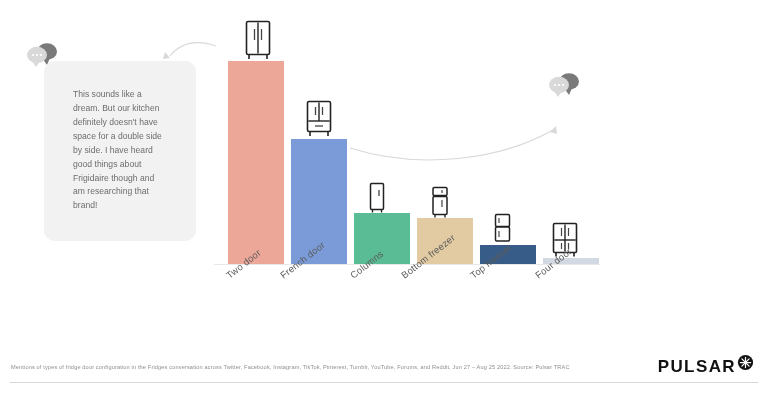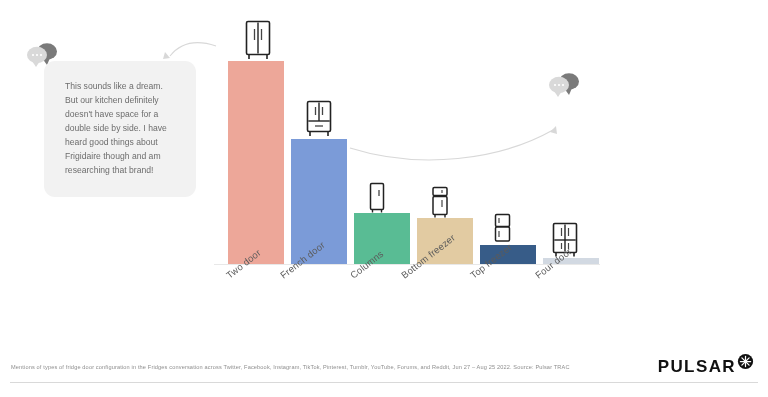--- a/index.html
+++ b/index.html
@@ -26,30 +26,30 @@
     transform-origin:left top;transform:rotate(-38deg);
     letter-spacing:.2px;
   }
 
   
   .bubble{
     position:absolute;background:#f2f2f2;border-radius:11px;
     color:#6d6d6d;font-size:8.6px;line-height:1.62;
     padding:11px 13px 12px 13px;box-sizing:border-box;
   }
-  .bubble p{margin:8px;}
+  .bubble p{margin:16px;}
   .avatar{position:absolute;width:34px;height:26px;}
 
   
   .footer-rule{position:absolute;left:10px;top:382px;width:748px;height:1px;background:#d9d9d9;}
   .footer-note{
     position:absolute;left:11px;top:364px;width:600px;
     font-size:5.6px;color:#8e8e8e;letter-spacing:.15px;white-space:nowrap;
   }
-  .logo{position:absolute;right:14px;top:352px;display:flex;align-items:center;}
+  .logo{position:absolute;right:14px;top:352px;display:flex;align-items:flex-end;}
   .logo-text{
     font-size:17px;font-weight:bold;letter-spacing:1.4px;color:#111111;
     font-family:"Liberation Sans","DejaVu Sans",sans-serif;line-height:1;
     margin-top:6px;
   }
   .logo-mark{margin-left:1px;}
 </style>
 </head>
 <body>
 

